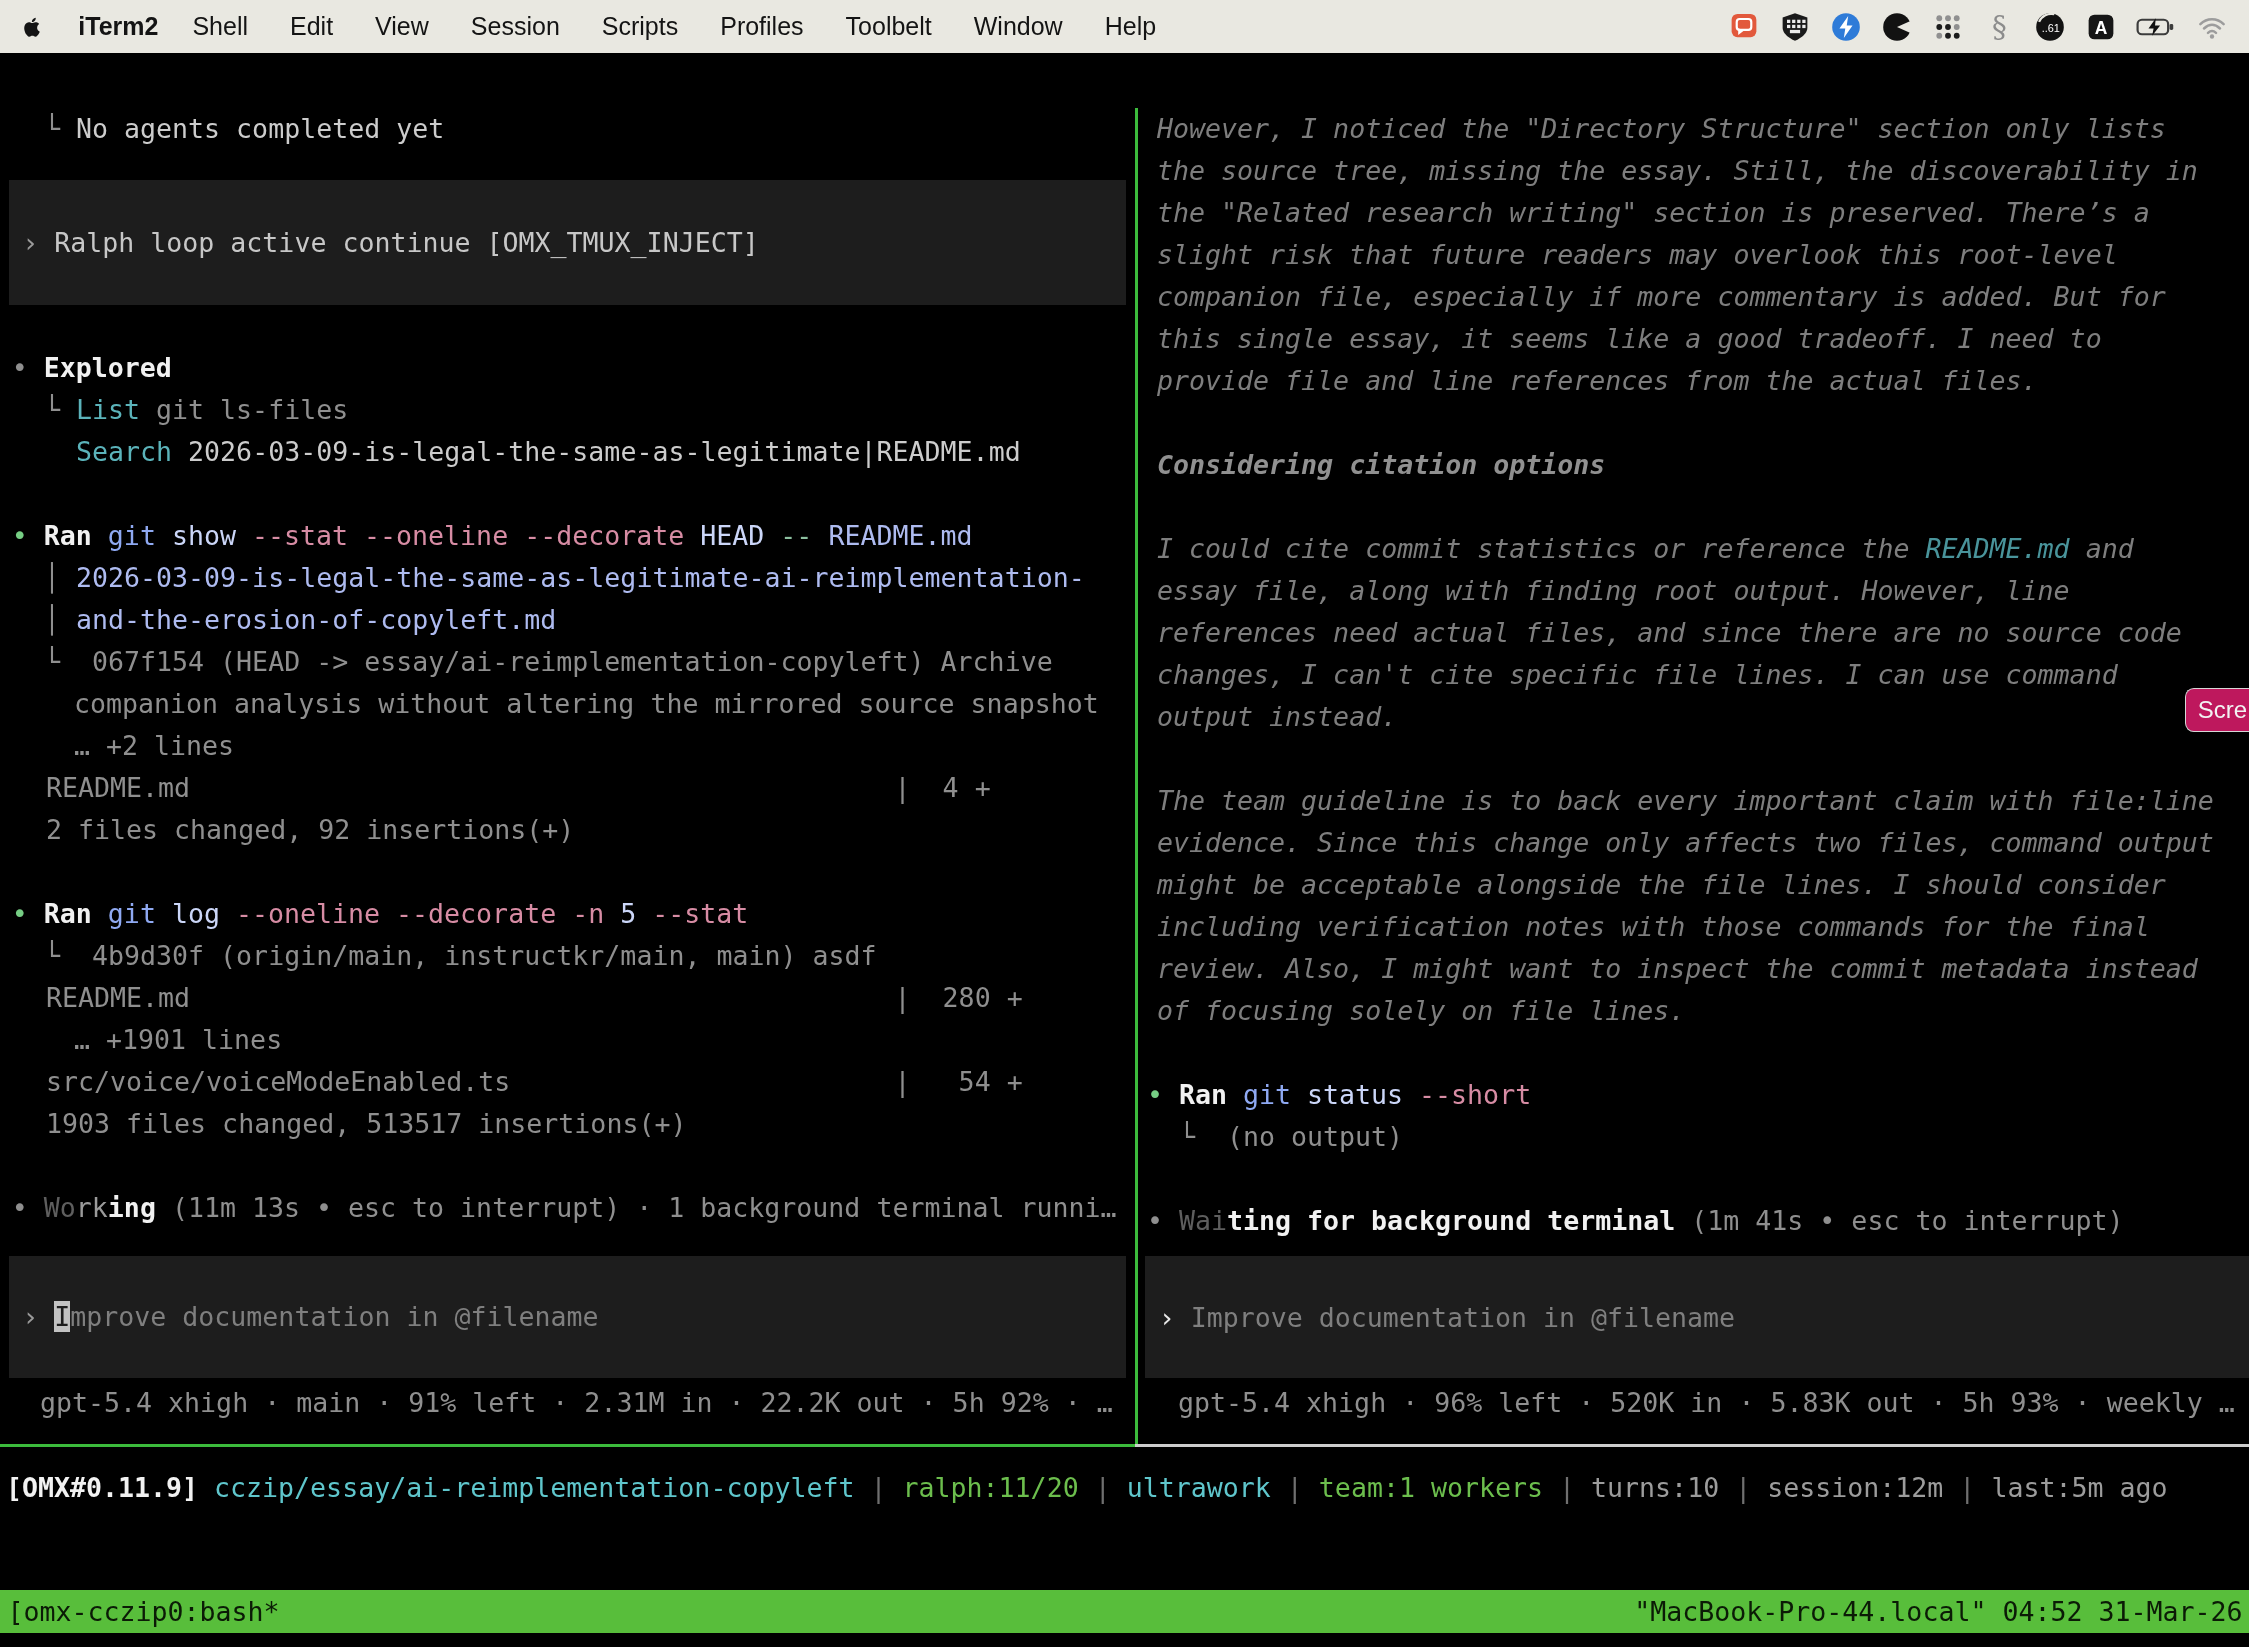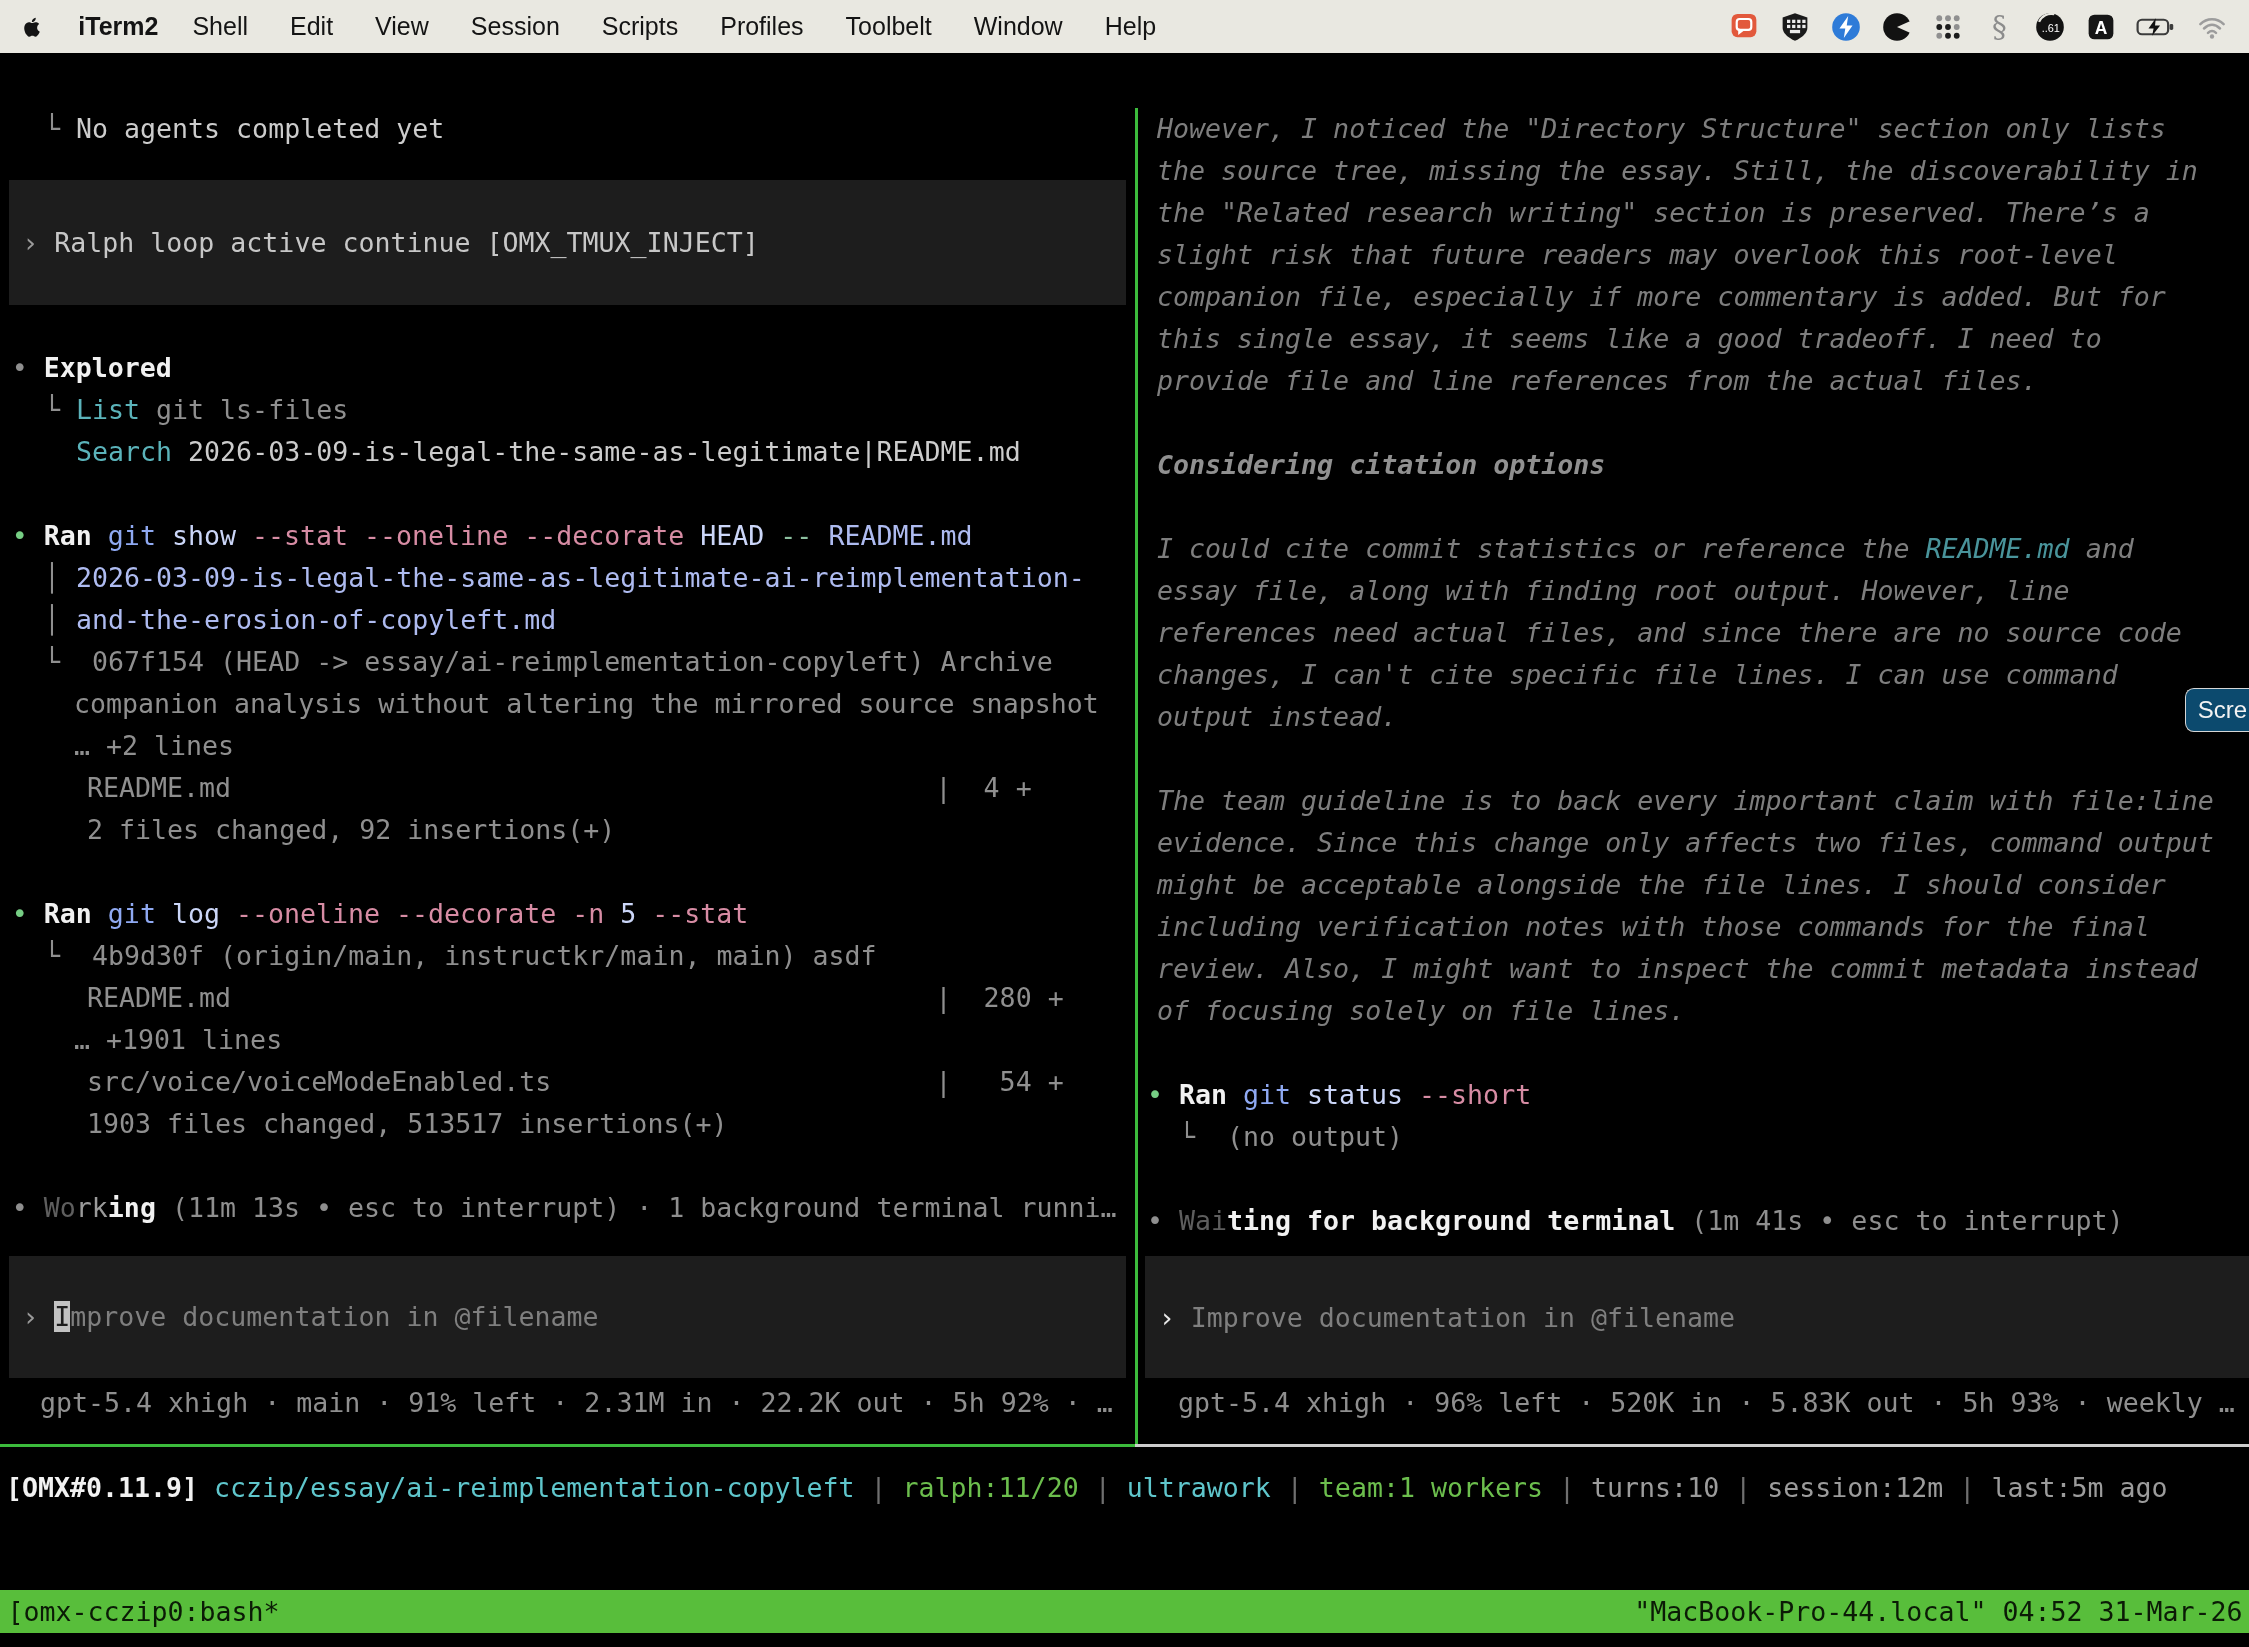--- a/index.html
+++ b/index.html
@@ -42,21 +42,21 @@
   .pane{position:absolute;top:55px;height:1337px;overflow:hidden;font-family:"DejaVu Sans Mono",monospace;}
   .pane.left{left:0;width:1135px;}
   .pane.right{left:1138px;width:1112px;}
   .vdivider{position:absolute;left:1135px;top:55px;width:3px;height:1337px;background:var(--green-divider);}
   .hline-left{position:absolute;left:0;top:1391px;width:1135px;height:3px;background:var(--green-divider);}
   .hline-right{position:absolute;left:1135px;top:1391px;width:1115px;height:3px;background:#CDCDCD;}
 
   .trow{height:42px;line-height:42px;white-space:pre;color:var(--txt);font-size:26.6px;}
   .blank{height:42px;}
   .p16{padding-left:11.8px;} .p60{padding-left:44px;} .p100{padding-left:74px;}
-  .p103{padding-left:76px;} .p118{padding-left:87px;}
+  .p103{padding-left:76px;} .p118{padding-left:46px;}
   .p12{padding-left:8.9px;} .p26{padding-left:19px;} .p56{padding-left:41px;}
   .bullet,.tree{display:inline-block;width:32px;}
   .b-green{color:var(--bullet-green);} .b-gray{color:var(--dim);}
   .tree{color:var(--dim);}
   .bold{font-weight:bold;color:var(--white);margin-top:20px;}
   .dim{color:var(--dim);} .light{color:#CCCCCC;}
   .teal{color:var(--teal);} .tealdim{color:var(--teal-dim);}
   .peri{color:var(--peri);} .perilight{color:var(--peri-light);}
   .lav{color:var(--lavender);} .pink{color:var(--pink);} .dgreen{color:var(--dashgreen);}
   .w1{color:#5E5E5E;} .w2{color:#9A9A9A;} .w3{color:var(--white);font-weight:bold;}
@@ -78,21 +78,21 @@
     font-family:"DejaVu Sans Mono",monospace;font-size:26.6px;padding-left:5.9px;}
   .omx-ver{font-weight:bold;color:#F2F2F2;} .omx-cyan{color:var(--cyan);}
   .omx-green{color:var(--omx-green);} .omx-gray{color:#9C9C9C;} .omx-sep{color:#6F6F6F;}
 
   
   .tmuxbar{position:absolute;left:0;right:0;top:1537px;height:43px;background:var(--tmux-green);
     color:#0B1B06;font-family:"DejaVu Sans Mono",monospace;font-size:26.6px;line-height:43px;
     display:flex;justify-content:space-between;white-space:pre;padding:0 7.4px;}
 
   
-  .scre{position:absolute;right:0;top:688px;height:44px;width:65px;background:#0c4a6e;
+  .scre{position:absolute;right:0;top:688px;height:44px;width:65px;background:#be185d;
     border:1.5px solid #D6D6D6;border-right:none;border-radius:8.9px 0 0 8.9px;color:#F2F2F2;
     font-size:24px;display:flex;align-items:center;padding-left:11.8px;z-index:50;overflow:hidden;}
 </style>
 </head>
 <body>
 
 <div class="screen">
 
   <div class="menubar">
     <span class="apple">

